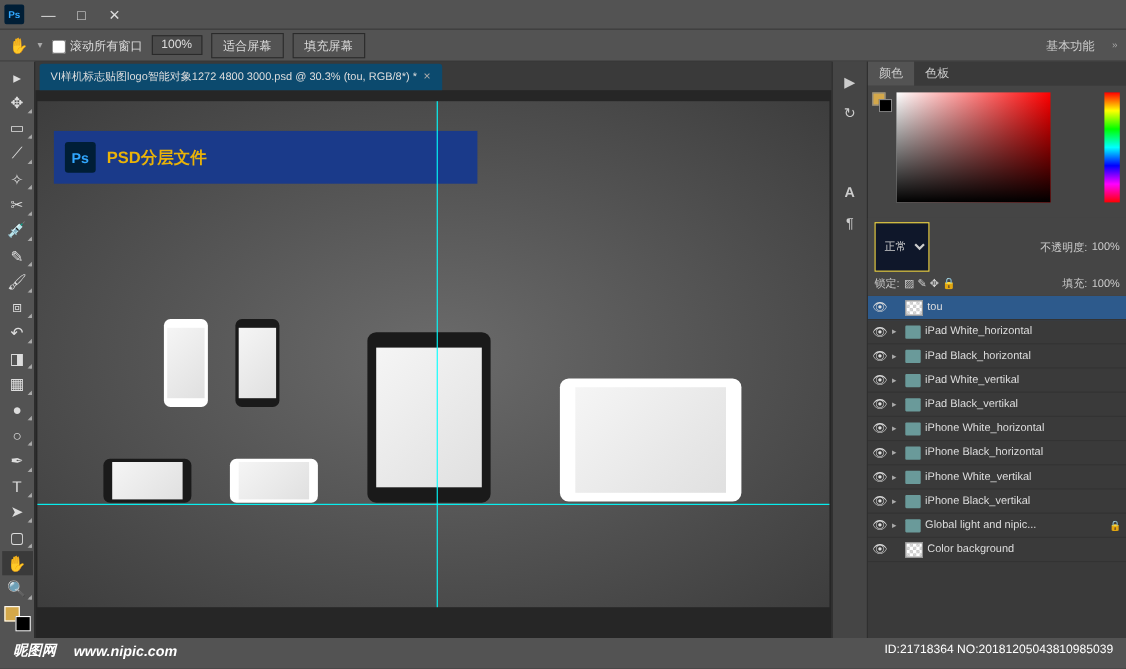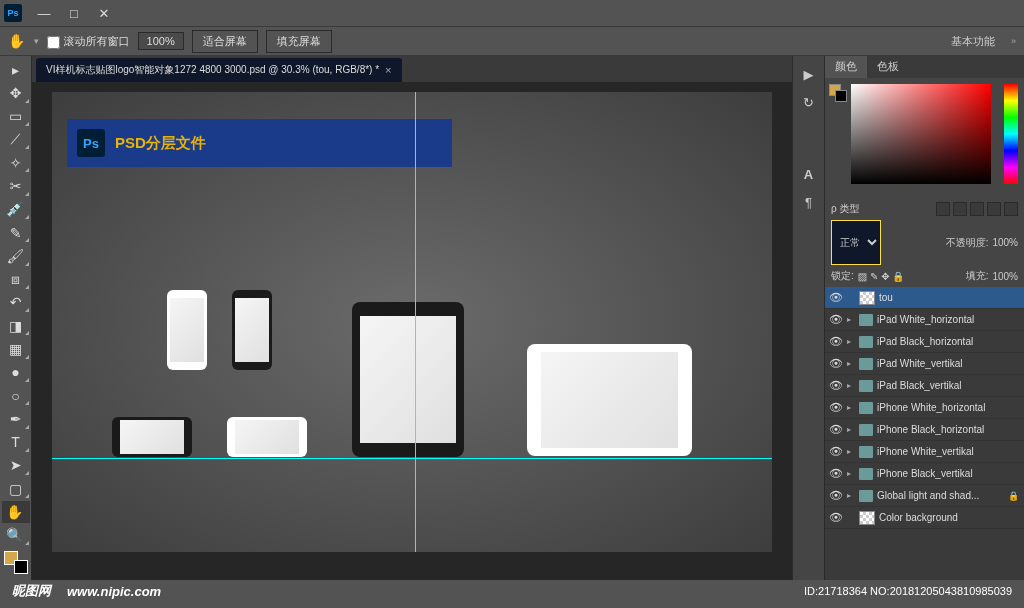--- a/index.html
+++ b/index.html
@@ -21,39 +21,39 @@
 .workspace { display: flex; height: 524px; }
 .toolbar { width: 32px; background: #535353; border-right: 1px solid #2a2a2a; display: flex; flex-direction: column; padding: 2px 0; }
 .tool { width: 28px; height: 22px; margin: 1px auto; display: flex; align-items: center; justify-content: center; font-size: 14px; color: #ddd; cursor: pointer; position: relative; }
 .tool.active { background: #3a3a3a; }
 .tool-corner::after { content: ''; position: absolute; right: 1px; bottom: 1px; border: 2px solid transparent; border-right-color: #aaa; border-bottom-color: #aaa; }
 .swatch-box { width: 24px; height: 24px; margin: 4px auto; position: relative; }
 .fg-swatch { width: 14px; height: 14px; background: #d4a84a; border: 1px solid #fff; position: absolute; top: 0; left: 0; }
 .bg-swatch { width: 14px; height: 14px; background: #000; border: 1px solid #fff; position: absolute; bottom: 0; right: 0; }
 .canvas-area { flex: 1; background: #262626; display: flex; flex-direction: column; position: relative; }
 .tab-strip { height: 26px; background: #3a3a3a; display: flex; align-items: end; padding-left: 4px; }
-.doc-tab { background: #0f172a; padding: 5px 10px; font-size: 10px; color: #ddd; display: flex; align-items: center; gap: 6px; border-top-left-radius: 3px; border-top-right-radius: 3px; }
+.doc-tab { background: #0c4a6e; padding: 5px 10px; font-size: 10px; color: #ddd; display: flex; align-items: center; gap: 6px; border-top-left-radius: 3px; border-top-right-radius: 3px; }
 .tab-close { cursor: pointer; font-size: 11px; color: #aaa; }
 .canvas-viewport { flex: 1; position: relative; overflow: hidden; display: flex; align-items: flex-start; justify-content: center; padding-top: 10px; }
 .canvas-doc { width: 720px; height: 460px; background: radial-gradient(ellipse at center, #6b6b6b 0%, #3d3d3d 100%); position: relative; }
 .banner { position: absolute; top: 27px; left: 15px; width: 385px; height: 48px; background: #1a3a8a; display: flex; align-items: center; padding: 0 10px; gap: 10px; }
 .banner-ps { width: 28px; height: 28px; background: #001e36; color: #31a8ff; font-weight: bold; font-size: 13px; display: flex; align-items: center; justify-content: center; border-radius: 3px; }
 .banner-text { color: #eab308; font-size: 15px; font-weight: bold; }
 .device { position: absolute; background: #fff; border-radius: 6px; }
 .device.black { background: #1a1a1a; }
 .phone-v { width: 40px; height: 80px; }
 .phone-h { width: 80px; height: 40px; border-radius: 6px; }
 .tablet-v { width: 112px; height: 155px; border-radius: 8px; }
 .tablet-h { width: 165px; height: 112px; border-radius: 8px; }
 .screen { position: absolute; background: linear-gradient(135deg, #f5f5f5 0%, #e0e0e0 100%); }
 .guide-v { position: absolute; top: 0; bottom: 0; width: 1px; background: #00ffff; }
 .guide-h { position: absolute; left: 0; right: 0; height: 1px; background: #00ffff; }
 .ribbon-rail { width: 32px; background: #454545; border-left: 1px solid #2a2a2a; display: flex; flex-direction: column; gap: 4px; padding: 6px 0; align-items: center; }
 .rail-btn { width: 26px; height: 24px; display: flex; align-items: center; justify-content: center; color: #ccc; font-size: 13px; cursor: pointer; }
-.panels { width: 200px; background: #454545; display: flex; flex-direction: column; border-left: 1px solid #2a2a2a; }
+.panels { width: 236px; background: #454545; display: flex; flex-direction: column; border-left: 1px solid #2a2a2a; }
 .panel-tabs { display: flex; background: #3a3a3a; height: 22px; }
 .panel-tab { padding: 3px 10px; font-size: 11px; color: #ccc; cursor: pointer; }
 .panel-tab.active { background: #535353; }
 .color-panel { height: 120px; padding: 6px; background: #454545; position: relative; }
 .color-field { width: 140px; height: 100px; background: linear-gradient(to right, #fff 0%, #ff0000 100%); position: relative; margin-left: 20px; }
 .color-field::after { content: ''; position: absolute; inset: 0; background: linear-gradient(to bottom, transparent 0%, #000 100%); }
 .hue-strip { position: absolute; right: 6px; top: 6px; width: 14px; height: 100px; background: linear-gradient(to bottom, #ff0000, #ffff00, #00ff00, #00ffff, #0000ff, #ff00ff, #ff0000); }
 .mini-swatch { width: 18px; height: 18px; position: absolute; left: 4px; top: 6px; }
 .mini-fg { width: 12px; height: 12px; background: #d4a84a; border: 1px solid #888; position: absolute; }
 .mini-bg { width: 12px; height: 12px; background: #000; border: 1px solid #888; position: absolute; bottom: 0; right: 0; }
@@ -191,31 +191,20 @@
         <div class="mini-fg"></div>
         <div class="mini-bg"></div>
       </div>
       <div class="color-field"></div>
       <div class="hue-strip"></div>
     </div>
 
     <div class="layers-panel">
       <div class="layers-header">
         <div class="layers-row">
-          <span>ρ 类型</span>
-          <span style="flex:1"></span>
-          <div class="layer-filter-icons">
-            <div class="filter-ico"></div>
-              <div class="filter-ico"></div>
-              <div class="filter-ico"></div>
-              <div class="filter-ico"></div>
-              <div class="filter-ico"></div>
-          </div>
-        </div>
-        <div class="layers-row">
           <select><option>正常</option></select>
           <span style="flex:1"></span>
           <span>不透明度:</span>
           <span>100%</span>
         </div>
         <div class="layers-row">
           <span>锁定:</span>
           <span>▨ ✎ ✥ 🔒</span>
           <span style="flex:1"></span>
           <span>填充:</span>
@@ -274,21 +263,21 @@
           <div class="layer-item">
             <span class="eye-icon">👁</span>
             <span class="layer-arrow">▸</span>
             <span class="folder-thumb"></span>
             <span class="layer-name">iPhone Black_vertikal</span>
           </div>
           <div class="layer-item">
             <span class="eye-icon">👁</span>
             <span class="layer-arrow">▸</span>
             <span class="folder-thumb"></span>
-            <span class="layer-name">Global light and shad...</span>
+            <span class="layer-name">Global light and nipic...</span>
             <span class="lock-ico">🔒</span>
           </div>
           <div class="layer-item">
             <span class="eye-icon">👁</span>
             <span class="layer-arrow"></span>
             <span class="layer-thumb checker"></span>
             <span class="layer-name">Color background</span>
           </div>
         </div>
     </div>

